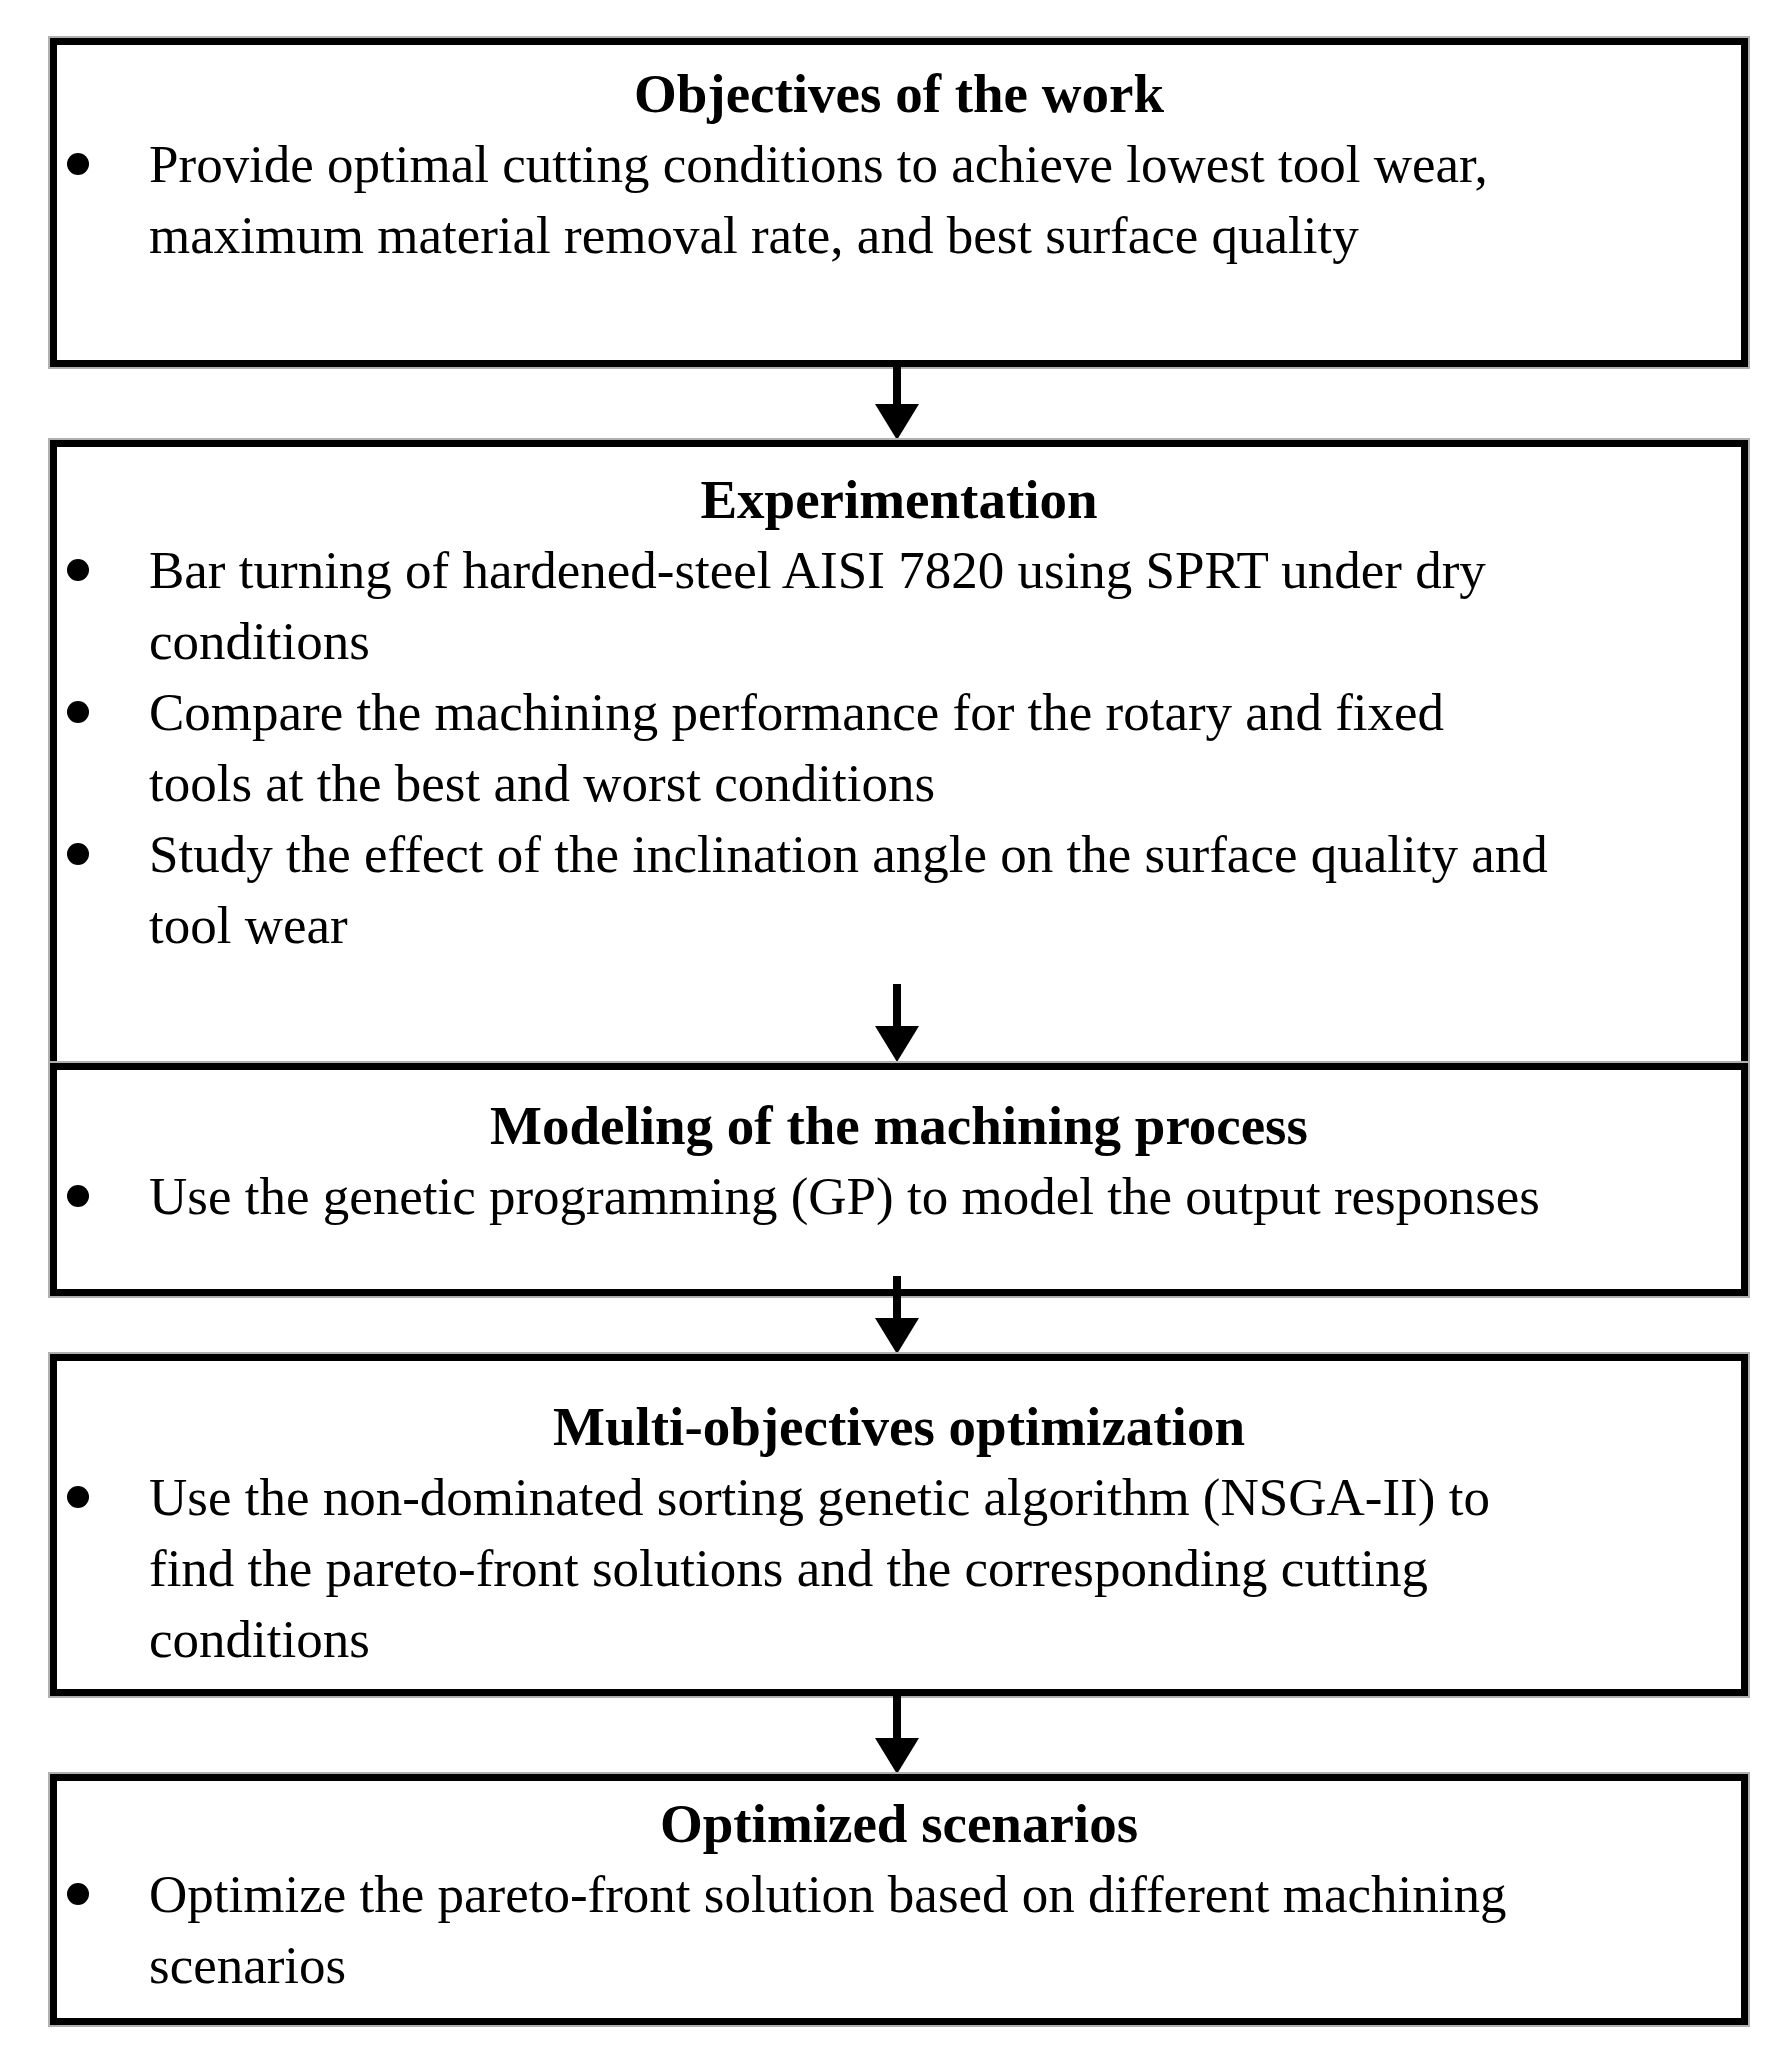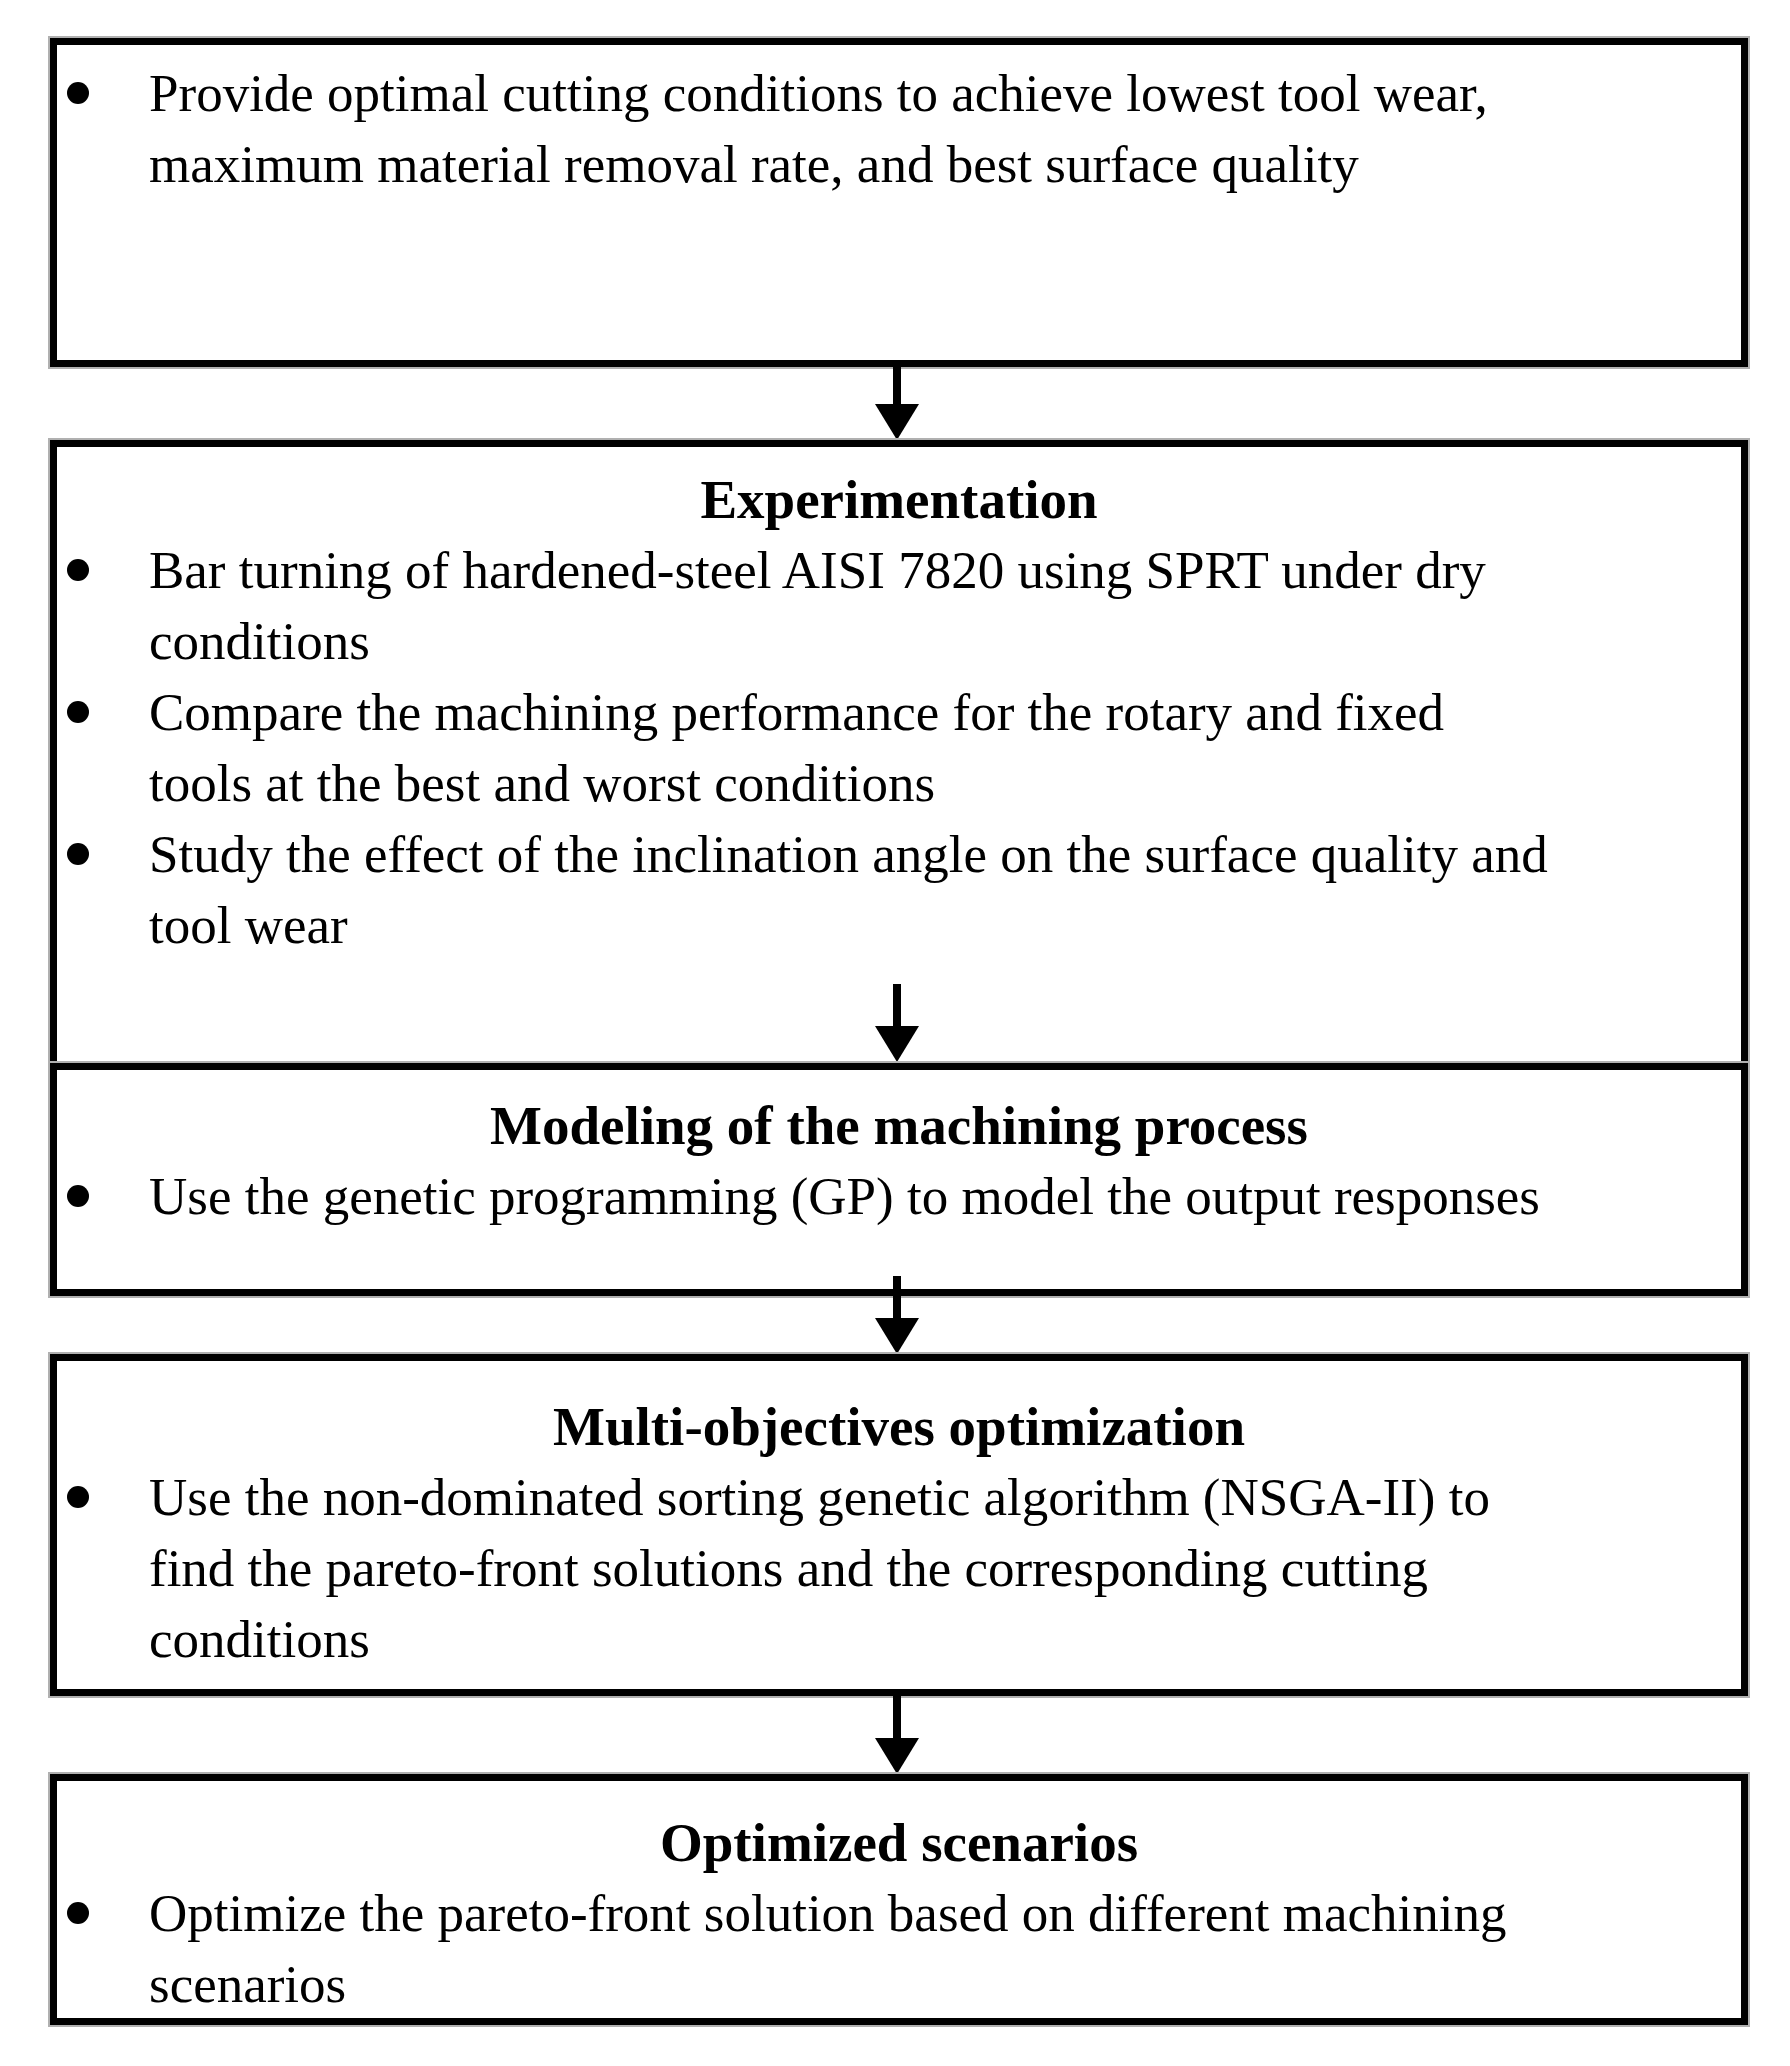--- a/index.html
+++ b/index.html
@@ -50,21 +50,21 @@
   .bullet-text {
     font-size: 53px;
     line-height: 71px;
     white-space: pre;
   }
   
   .box-1 { top: 38px;   height: 329px; padding-top: 13.4px; }
   .box-2 { top: 440px;  height: 639px; padding-top: 17.3px; }
   .box-3 { top: 1063px; height: 233px; padding-top: 20.4px; }
   .box-4 { top: 1354px; height: 342px; padding-top: 30px; }
-  .box-5 { top: 1774px; height: 251px; padding-top: 26px; }
+  .box-5 { top: 1774px; height: 251px; padding-top: 7px; }
   
   .flow-arrow {
     position: absolute;
     left: 875px;
     width: 44px;
     display: flex;
     flex-direction: column;
     align-items: center;
   }
   .flow-arrow .shaft {
@@ -86,20 +86,21 @@
   .arrow-2 .shaft { height: 42px; }
   .arrow-3 .shaft { height: 42px; }
   .arrow-4 .shaft { height: 42px; }
 </style>
 </head>
 <body>
 
 <div class="page">
 
   <section class="flow-box box-1">
+    <h2 class="box-title">Objectives of the work</h2>
     <ul>
       <li>
         <span class="bullet-dot"></span>
         <div class="bullet-text">Provide optimal cutting conditions to achieve lowest tool wear,
 maximum material removal rate, and best surface quality</div>
       </li>
     </ul>
   </section>
 
   <div class="flow-arrow arrow-1">

